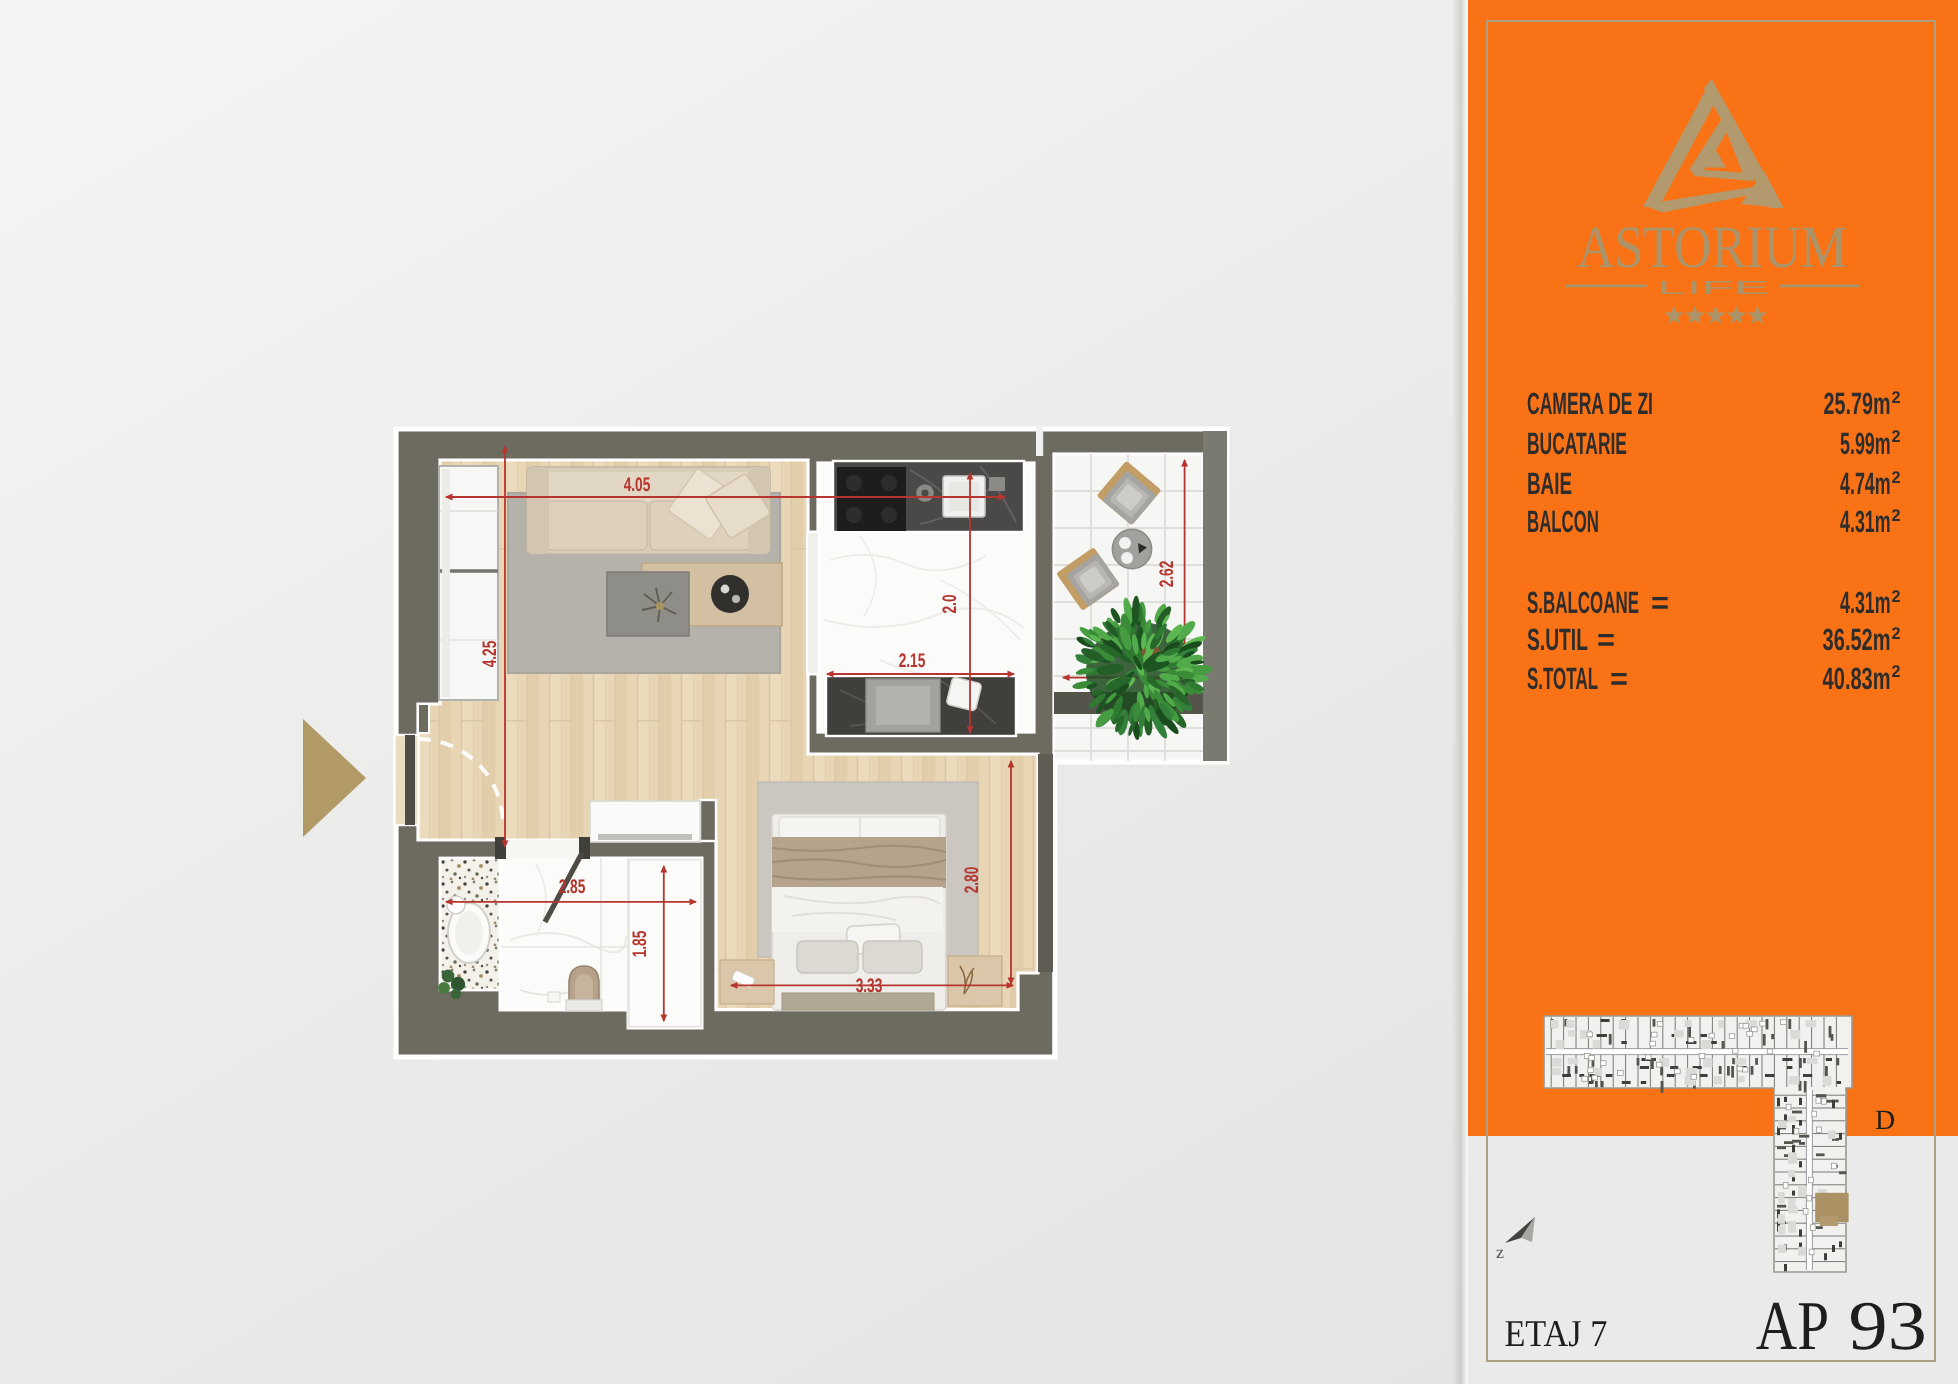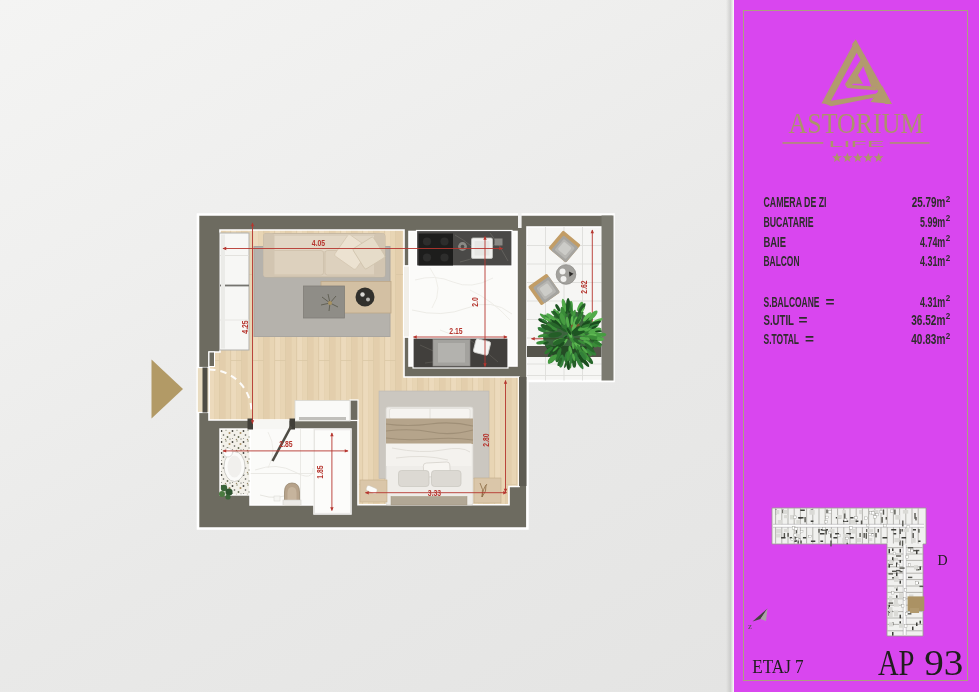--- a/index.html
+++ b/index.html
@@ -2,21 +2,21 @@
 <html><head>
 <meta charset="utf-8">
 <style>
   html,body{margin:0;padding:0;}
   body{width:979px;height:692px;overflow:hidden;font-family:"Liberation Sans",sans-serif;}
   #stage{position:relative;width:979px;height:692px;background:#eaeaea;}
   #bgleft{position:absolute;left:0;top:0;width:734px;height:692px;
     background:linear-gradient(150deg,#f4f4f3 0%,#efefee 30%,#e9e9e8 60%,#e4e4e3 100%);}
   #edge{position:absolute;left:726px;top:0;width:8px;height:692px;
     background:linear-gradient(90deg,rgba(200,200,198,0) 0%,rgba(185,185,183,.55) 55%,rgba(255,255,255,.9) 100%);}
-  #panel{position:absolute;left:734px;top:0;width:245px;height:692px;background:#d946ef;}
+  #panel{position:absolute;left:734px;top:0;width:245px;height:568px;background:#f97316;}
   #pframe{position:absolute;left:9px;top:10px;width:223px;height:669px;border:1px solid #ad9f82;}
 </style>
 </head>
 <body>
 <div id="stage">
 
   <div id="bgleft"></div>
 
   <div id="edge"></div>
 

